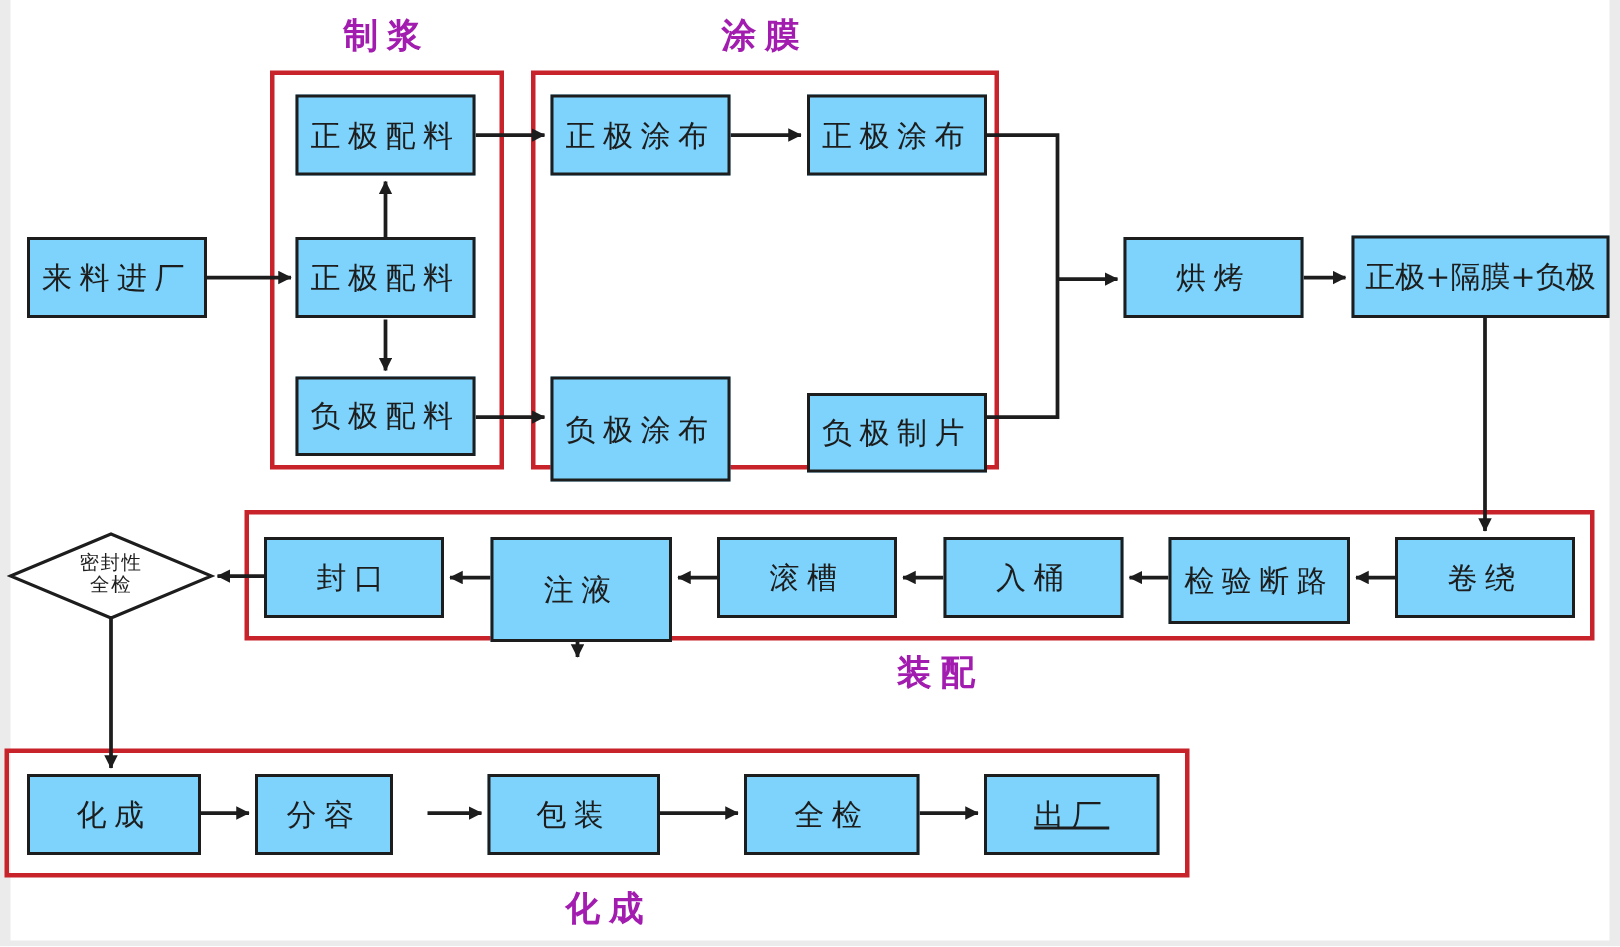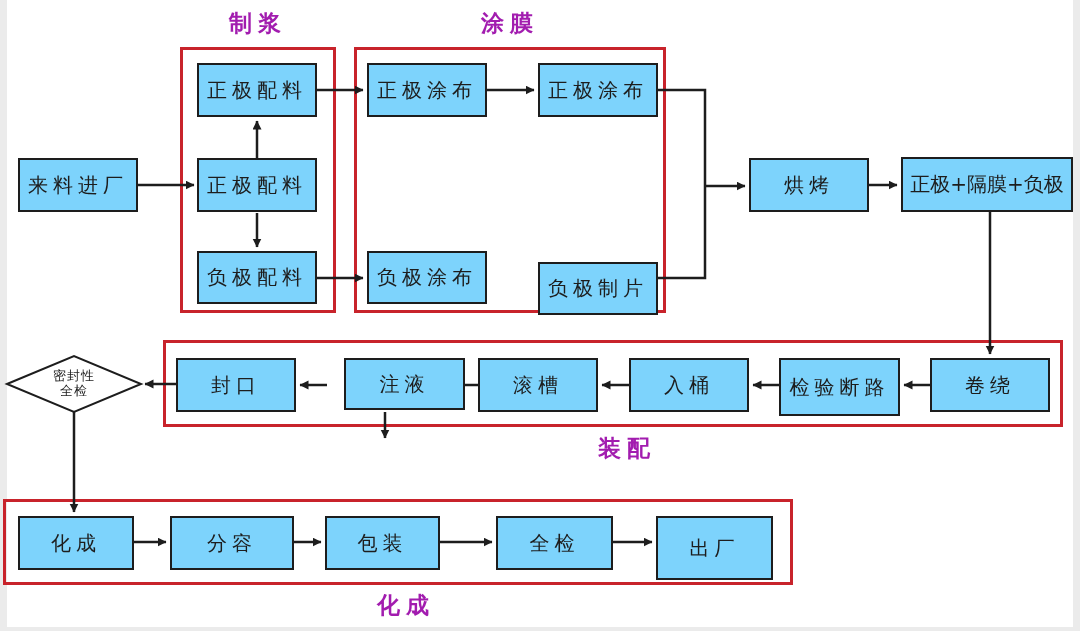--- a/index.html
+++ b/index.html
@@ -103,34 +103,34 @@
 
     <line x1="613" y1="542" x2="652" y2="542" stroke="#1d1d1d" stroke-width="2.5" marker-end="url(#ah)"></line>
   </svg>
 
   <div class="node" style="left:18px;top:158px;width:120px;height:54px;">来料进厂</div>
   <div class="node" style="left:197px;top:158px;width:120px;height:54px;">正极配料</div>
   <div class="node" style="left:197px;top:63px;width:120px;height:54px;">正极配料</div>
   <div class="node" style="left:197px;top:251px;width:120px;height:53px;">负极配料</div>
   <div class="node" style="left:367px;top:63px;width:120px;height:54px;">正极涂布</div>
   <div class="node" style="left:538px;top:63px;width:120px;height:54px;">正极涂布</div>
-  <div class="node" style="left:367px;top:251px;width:120px;height:53px;text-align:right;">负极涂布</div>
+  <div class="node" style="left:367px;top:251px;width:120px;height:70px;text-align:right;">负极涂布</div>
   <div class="node" style="left:538px;top:246px;width:120px;height:53px;margin-top:16px;">负极制片</div>
   <div class="node" style="left:749px;top:158px;width:120px;height:54px;">烘烤</div>
   <div class="node tight" style="left:901px;top:157px;width:172px;height:55px;">正极+隔膜+负极</div>
   <div class="node" style="left:930px;top:358px;width:120px;height:54px;">卷绕</div>
   <div class="node" style="left:779px;top:358px;width:121px;height:58px;">检验断路</div>
   <div class="node" style="left:629px;top:358px;width:120px;height:54px;">入桶</div>
   <div class="node" style="left:478px;top:358px;width:120px;height:54px;">滚槽</div>
-  <div class="node" style="left:327px;top:358px;width:121px;height:52px;margin-left:17px;">注液</div>
+  <div class="node" style="left:327px;top:358px;width:121px;height:70px;">注液</div>
   <div class="node" style="left:176px;top:358px;width:120px;height:54px;">封口</div>
   <div class="node" style="left:18px;top:516px;width:116px;height:54px;">化成</div>
-  <div class="node" style="left:170px;top:516px;width:124px;height:54px;">分容</div>
+  <div class="node" style="left:170px;top:516px;width:92px;height:54px;">分容</div>
   <div class="node" style="left:325px;top:516px;width:115px;height:54px;">包装</div>
   <div class="node" style="left:496px;top:516px;width:117px;height:54px;">全检</div>
-  <div class="node" style="left:656px;top:516px;width:117px;height:64px;">出厂</div>
+  <div class="node" style="left:656px;top:516px;width:117px;height:54px;text-decoration:underline;">出厂</div>
 
   <div class="diamond-text" style="left:30px;top:368px;width:88px;">
     <div>密封性</div>
     <div>全检</div>
   </div>
 
 </div>
 
 </body></html>

